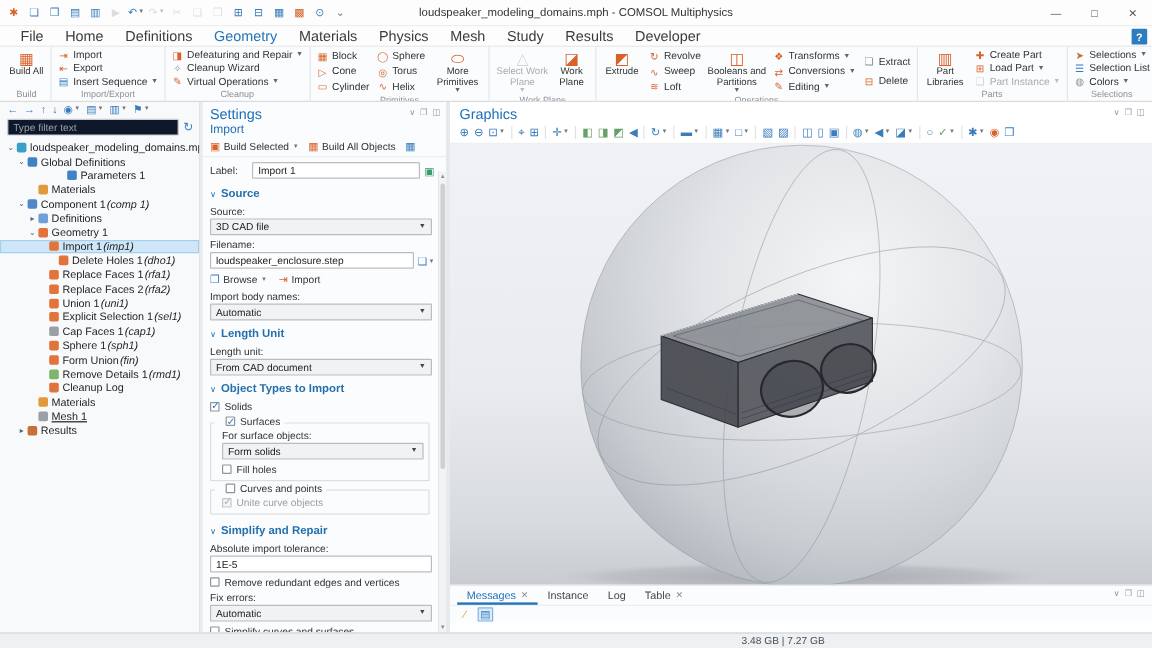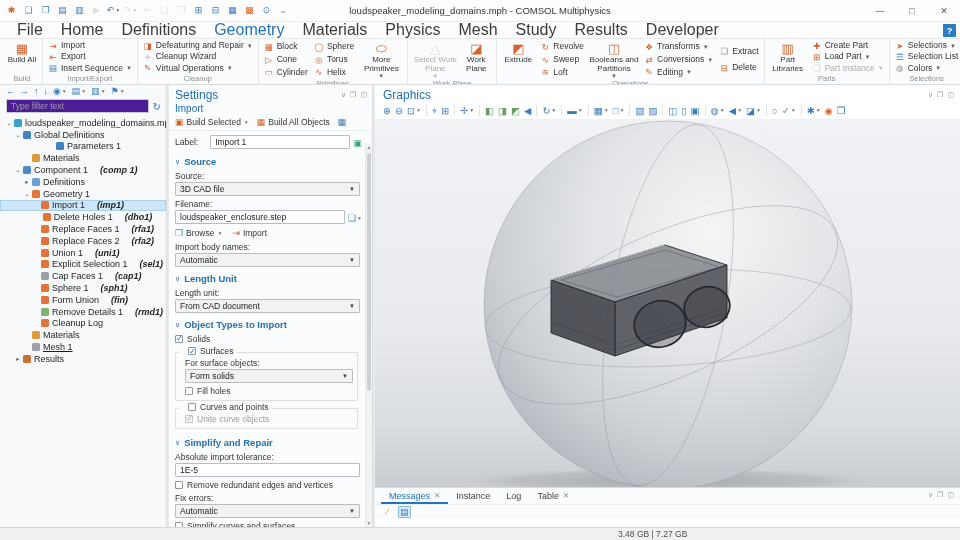--- a/index.html
+++ b/index.html
@@ -15,21 +15,21 @@
     font-size:9px; line-height:1; }
   .qat .icon .ar { font-size:5px; color:#777; margin-left:1px; }
   .win-title { position:absolute; left:50%; transform:translateX(-50%); font-size:9.5px; color:#333; white-space:nowrap; }
   .winctl { position:absolute; right:0; top:0; height:22px; display:flex; }
   .winctl span { width:32px; height:22px; display:flex; align-items:center; justify-content:center;
     font-size:9px; color:#555; }
 
   
   .tabrow { height:17px; background:#fdfdfd; border-bottom:1px solid #e8e8e8;
     display:flex; align-items:flex-end; padding-left:8px; position:relative; }
-  .rtab { font-size:16px; color:#3b3b3b; padding:0 9px; line-height:16px; cursor:default; }
+  .rtab { font-size:12px; color:#3b3b3b; padding:0 9px; line-height:16px; cursor:default; }
   .rtab.active { color:#2273b9; }
   .help-btn { position:absolute; right:4px; top:2px; width:13px; height:13px; background:#2e7cc0;
     color:#fff; font-size:9px; font-weight:bold; display:flex; align-items:center; justify-content:center; border-radius:1px; }
 
   
   .ribbon { height:46px; background:#fbfcfd; border-bottom:1px solid #d9dcdf;
     display:flex; align-items:stretch; padding:0 0 0 2px; overflow:hidden; }
   .rgroup { display:flex; flex-direction:column; border-right:1px solid #e4e7e9; padding:1px 3px 0 3px; }
   .rblocks { flex:1; display:flex; gap:2px; align-items:stretch; }
   .rglabel { font-size:7.5px; color:#8a8f94; text-align:center; line-height:9px; padding-bottom:1px; white-space:nowrap; }
@@ -53,30 +53,30 @@
   .panel-title { color:#1d6fb8; font-size:12px; flex:1; white-space:nowrap; }
   .panel-winicons { display:flex; gap:4px; color:#9099a1; font-size:7px; }
   .panel-winicons span { line-height:8px; }
 
   
   .mb { width:167px; background:#f7f9fb; border-right:1px solid #dadde0; display:flex; flex-direction:column; }
   .mb-toolbar { display:flex; align-items:center; gap:5px; padding:1px 6px 2px 6px; }
   .mb-toolbar .icon { color:#3a7dbc; font-size:9px; display:flex; align-items:center; }
   .mb-toolbar .ar { font-size:5px; color:#777; margin-left:1px; }
   .filter-row { display:flex; align-items:center; gap:4px; padding:1px 5px 3px 6px; }
-  .filter-input { flex:1; height:14px; background:#4c1d95; border:1px solid #c8ccd1; border-radius:1px;
+  .filter-input { flex:1; height:14px; background:#0f172a; border:1px solid #c8ccd1; border-radius:1px;
     font-size:8.5px; color:#9aa0a6; padding:0 4px; display:flex; align-items:center; }
   .refresh { color:#3a7dbc; font-size:10px; }
   .tree { flex:1; overflow:hidden; padding-top:1px; }
   .tree-row { display:flex; align-items:center; height:11.8px; font-size:9px; color:#1f1f1f; white-space:nowrap; cursor:default; }
   .tree-row.selected { background:#cfe6f8; outline:1px solid #a6cfee; outline-offset:-1px; }
   .texp { width:8px; font-size:6.5px; color:#5e6призь? } 
   .texp { width:8px; font-size:6.5px; color:#5e646a; text-align:center; flex:none; }
   .ticon { width:8px; height:8px; border-radius:1.5px; margin:0 3px 0 1px; flex:none; }
-  .ttag { font-style:italic; margin-left:12px;font-weight:bold; }
+  .ttag { font-style:italic; margin-left:1px; }
 
   
   .settings { width:204px; background:#fbfcfd; border-right:1px solid #dadde0;
     display:flex; flex-direction:column; position:relative; }
   .set-sub { color:#1d6fb8; font-size:10px; padding:0 6px 1px 6px; }
   .set-toolbar { display:flex; align-items:center; gap:8px; padding:2px 6px 3px 6px;
     border-bottom:1px solid #eceff1; }
   .set-toolbar .tbtn { display:flex; align-items:center; gap:3px; font-size:8.5px; color:#333; }
   .set-toolbar .tbtn .gi { font-size:9px; }
   .set-toolbar .ar { font-size:5px; color:#777; }

